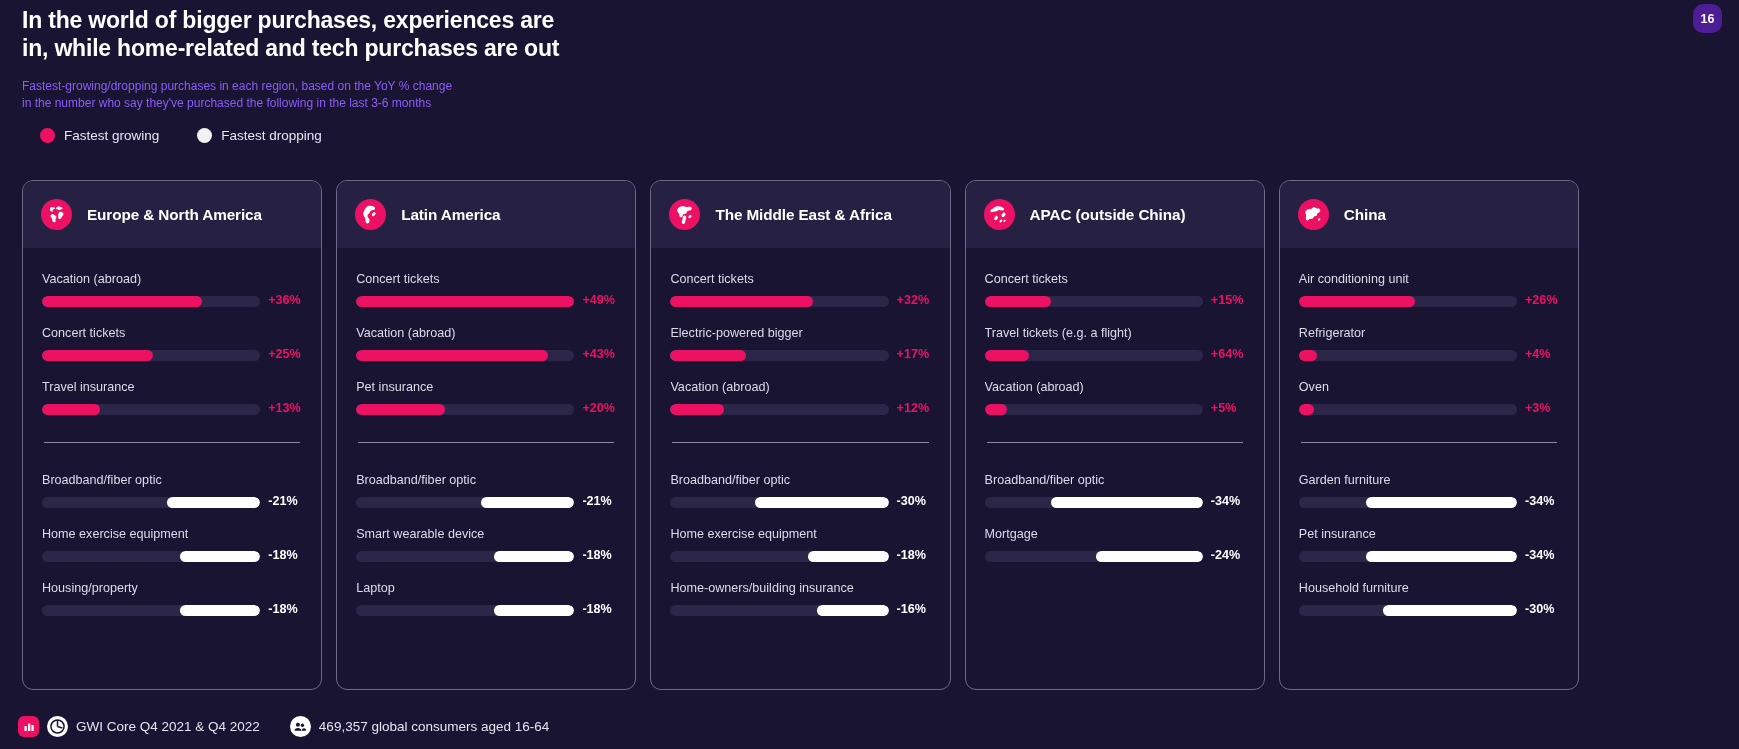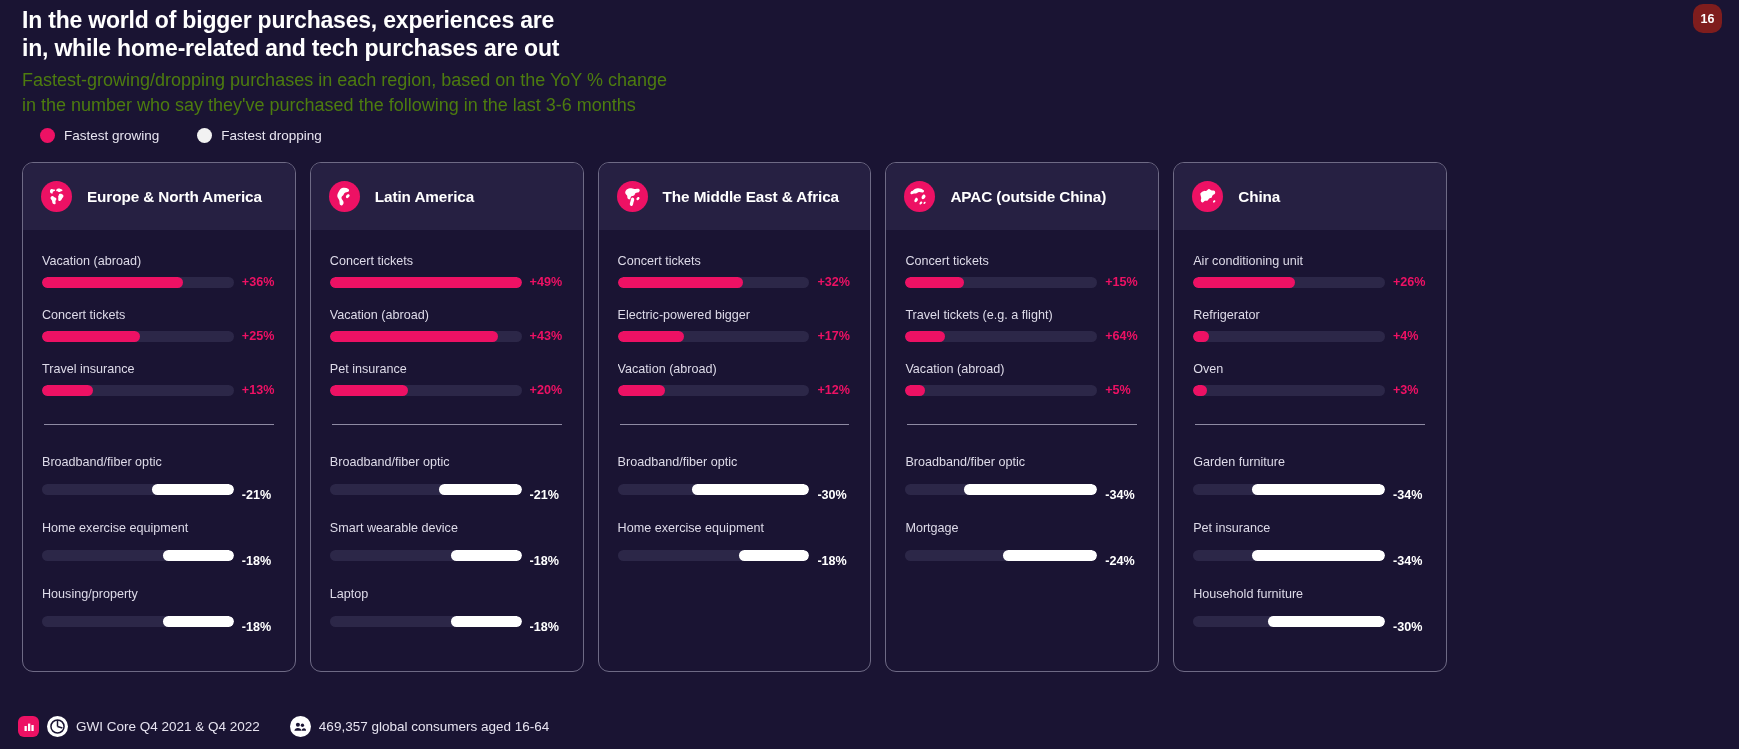--- a/index.html
+++ b/index.html
@@ -21,57 +21,57 @@
   .header { position: absolute; left: 22px; top: 6px; width: 1200px; }
   .title {
     color: #ffffff;
     font-size: 23px;
     font-weight: bold;
     line-height: 1.22;
     letter-spacing: -0.2px;
     white-space: pre-line;
   }
   .subtitle {
-    margin-top: 6px;
-    color: #4d7c0f;
-    font-size: 18px;
+    margin-top: 16px;
+    color: #8b5cf6;
+    font-size: 12px;
     line-height: 1.38;
     font-weight: 400;
     white-space: pre-line;
   }
 
   
   .page-badge {
     position: absolute;
     right: 17px; top: 4px;
     width: 29px; height: 29px;
     border-radius: 10px;
-    background: #7f1d1d;
+    background: #4c1d95;
     color: #fff;
     font-size: 12.5px;
     font-weight: bold;
     display: flex; align-items: center; justify-content: center;
   }
 
   
   .legend {
     position: absolute; left: 40px; top: 128px;
     display: flex; align-items: center; gap: 38px;
   }
   .legend-item { display: flex; align-items: center; gap: 9px; }
   .legend-dot { width: 15px; height: 15px; border-radius: 50%; display:block; }
   .legend-dot.growing { background: #ed1164; }
   .legend-dot.dropping { background: #f2f2f2; }
   .legend-label { color: #e8e5f1; font-size: 13.5px; }
 
   
   .cards {
     position: absolute;
-    left: 22px; top: 162px;
-    width: 1425px;
+    left: 22px; top: 180px;
+    width: 1557px;
     display: flex;
     gap: 14px;
   }
   .card {
     flex: 1 1 0;
     height: 510px;
     border: 1px solid #6e6a85;
     border-radius: 11px;
     background: #1a1433;
     overflow: hidden;
@@ -112,21 +112,21 @@
   .bar-row { margin-bottom: 19px; }
   .bar-row:last-child { margin-bottom: 0; }
   .bar-label {
     color: #dedbe9;
     font-size: 12.6px;
     margin-bottom: 7px;
     white-space: nowrap;
     overflow: hidden;
     text-overflow: ellipsis;
   }
-  .bar-line { display: flex; align-items: center; gap: 8px; }
+  .bar-line { display: flex; align-items: flex-end; gap: 8px; }
   .track {
     flex: 1 1 auto;
     height: 11px;
     border-radius: 6px;
     background: #2c2748;
     position: relative;
     overflow: hidden;
   }
   .fill {
     position: absolute;
@@ -136,21 +136,21 @@
   .fill.pos { left: 0; background: #ed1164; }
   .fill.neg { right: 0; background: #ffffff; }
   .val {
     font-size: 12.6px;
     font-weight: bold;
     flex: 0 0 auto;
     min-width: 34px;
     text-align: left;
   }
   .val.pos { color: #ed1164; }
-  .val.neg { color: #ffffff; margin-top: 12px; }
+  .val.neg { color: #ffffff; }
 
   .divider {
     height: 1px;
     background: #8e8aa3;
     margin: 27px 2px 30px 2px;
   }
 
   
   .footer {
     position: absolute;
@@ -395,20 +395,29 @@
                 <div class="val neg">-30%</div>
               </div>
             </div>
             <div class="bar-row">
               <div class="bar-label">Home exercise equipment</div>
               <div class="bar-line">
                 <div class="track">
                   <div class="fill neg" style="width: 36.7347%;"></div>
                 </div>
                 <div class="val neg">-18%</div>
+              </div>
+            </div>
+            <div class="bar-row">
+              <div class="bar-label">Home-owners/building insurance</div>
+              <div class="bar-line">
+                <div class="track">
+                  <div class="fill neg" style="width: 32.6531%;"></div>
+                </div>
+                <div class="val neg">-16%</div>
               </div>
             </div>
           </div>
         </div>
       </div>
       <div class="card">
         <div class="card-head">
           <div class="region-icon">
             <svg width="23" height="23" viewBox="0 0 24 24">
               <g fill="#ffffff">

